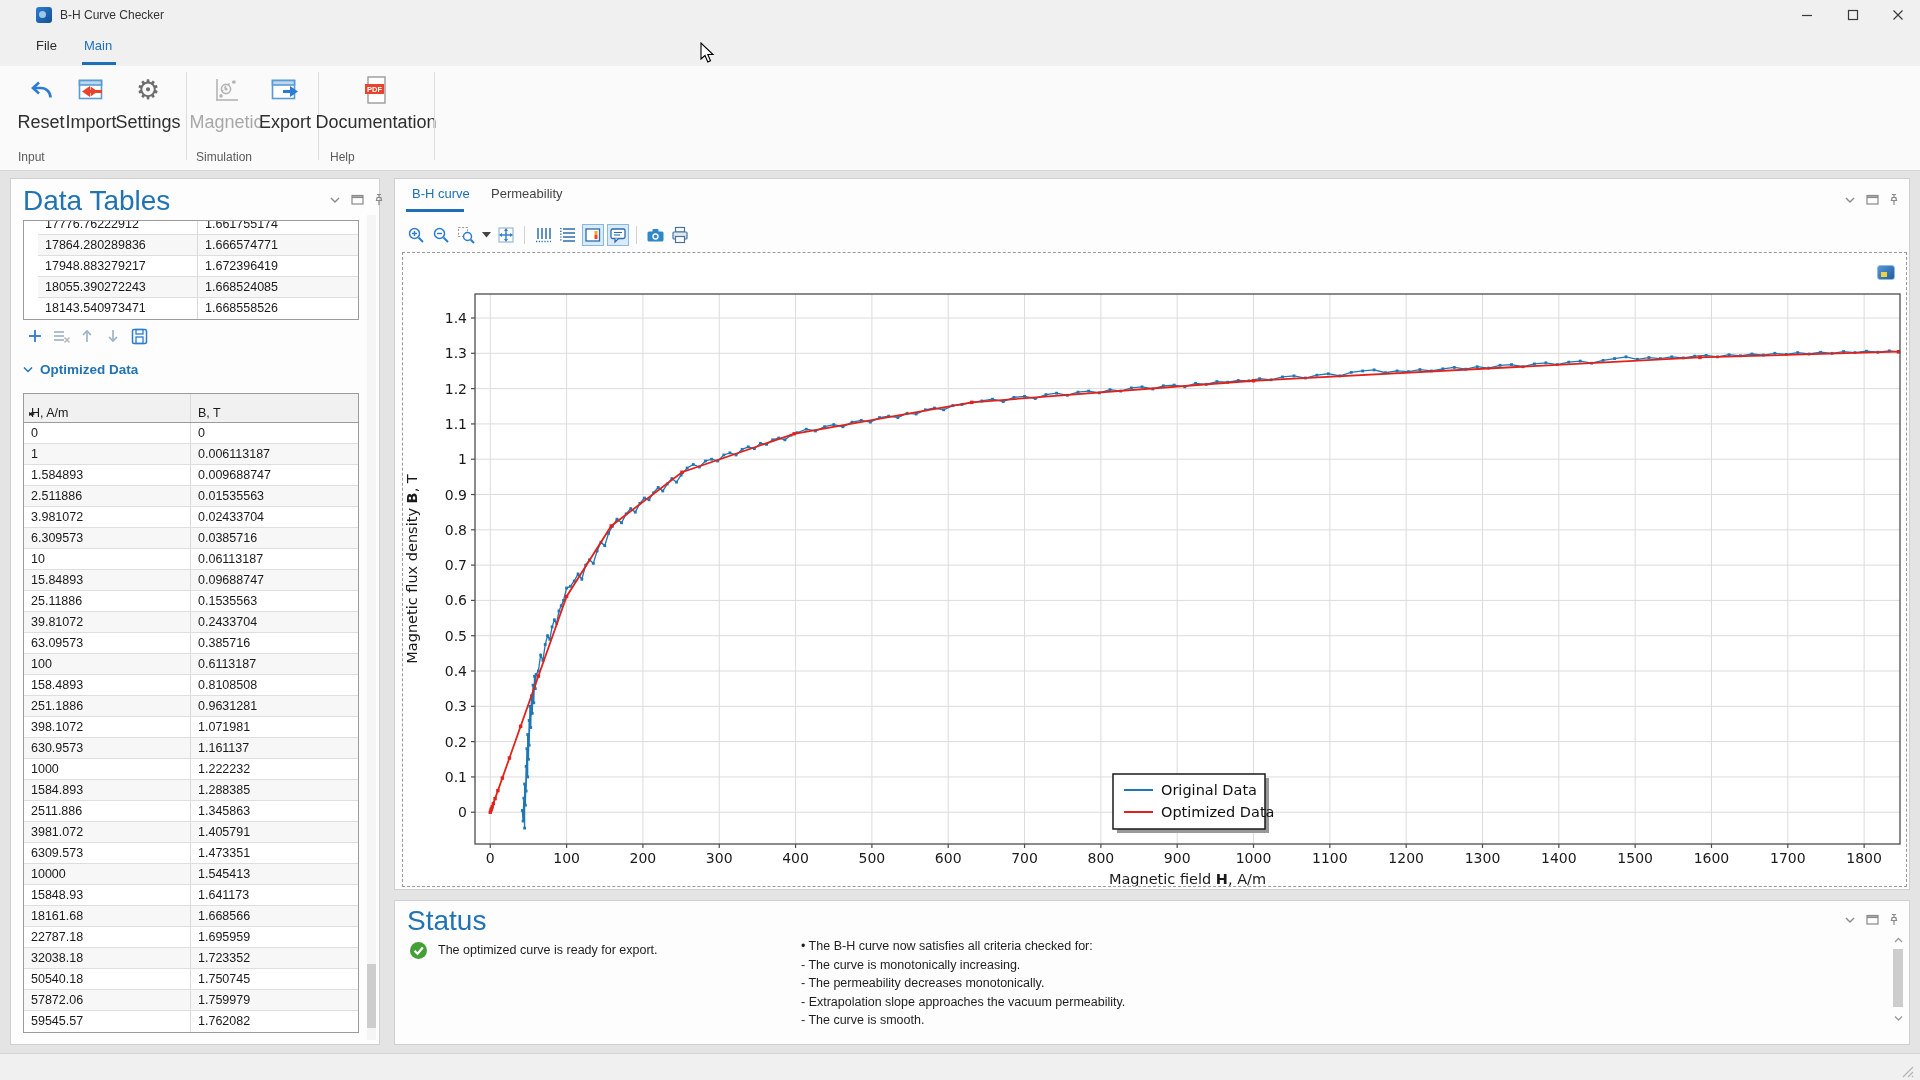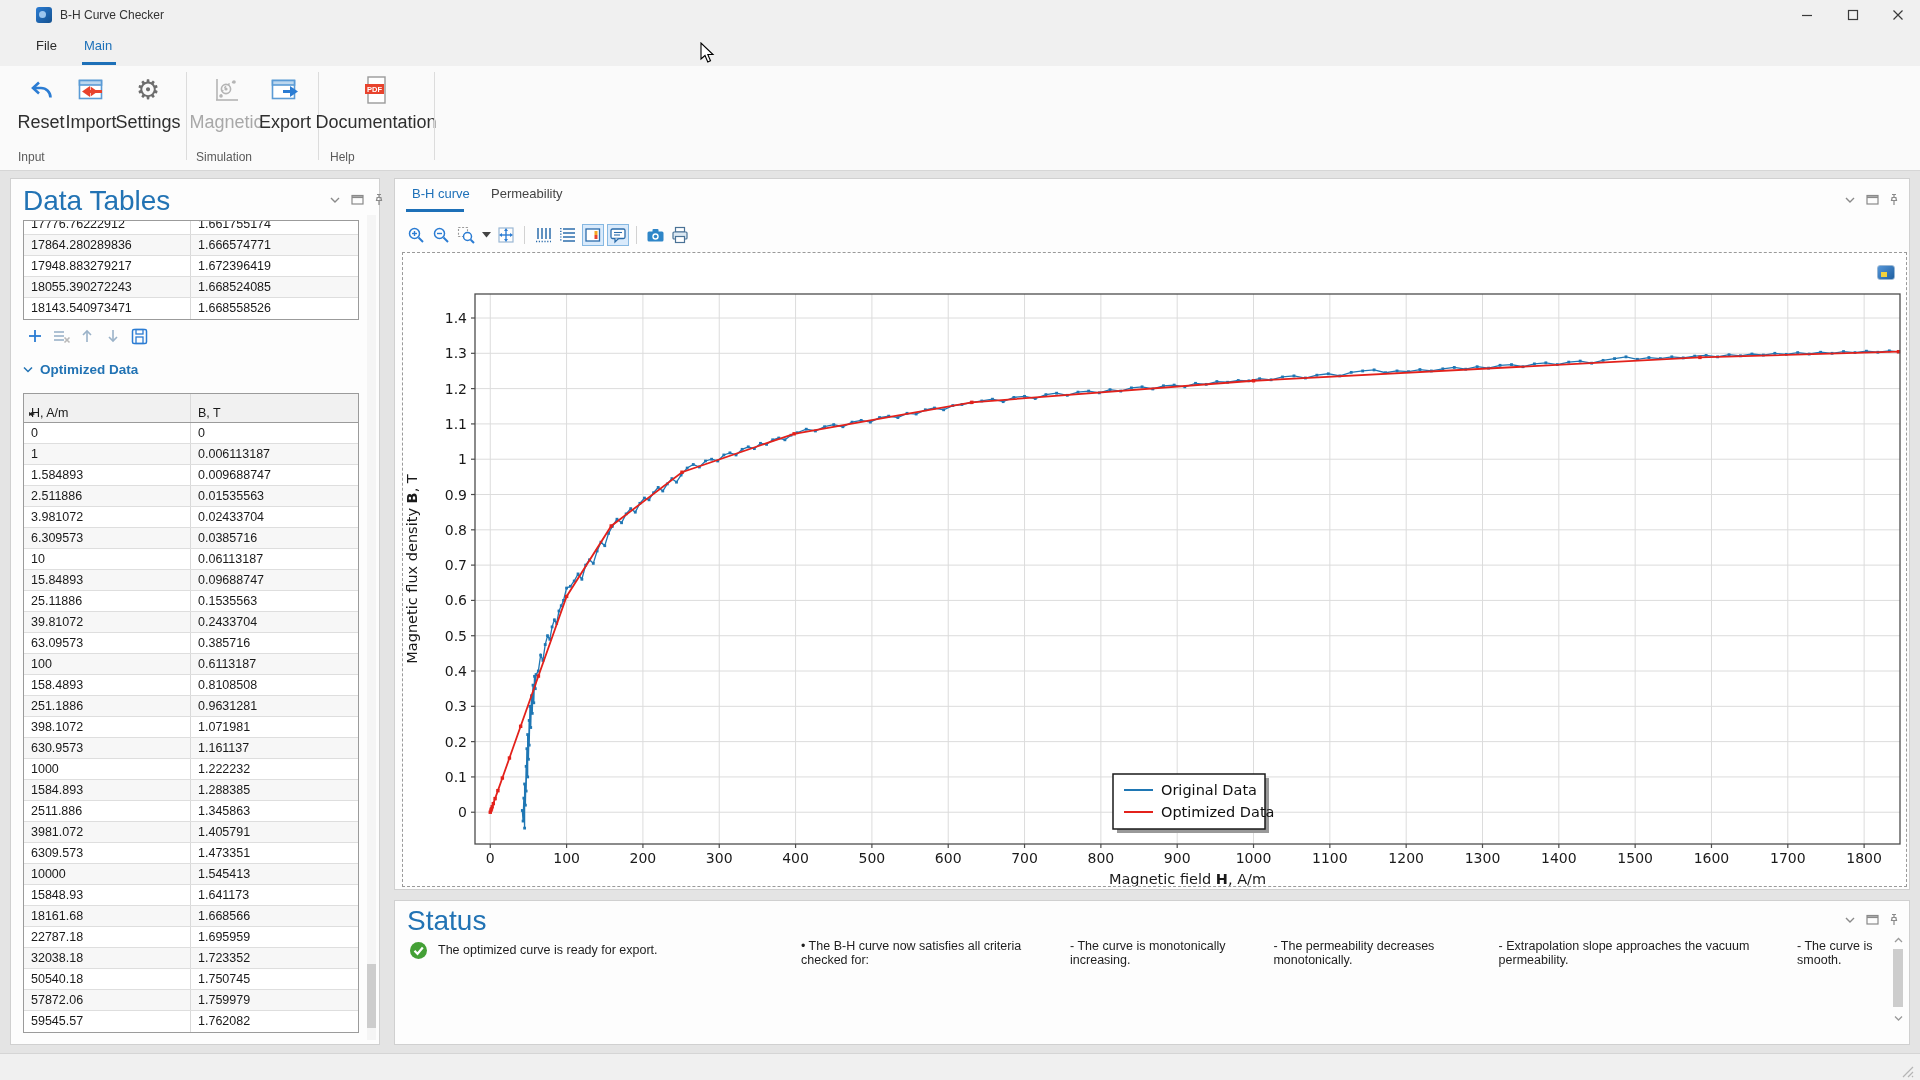--- a/index.html
+++ b/index.html
@@ -177,21 +177,21 @@
     <svg width="13" height="11">
         <rect x="1" y="1.5" width="11" height="8.5" fill="none" stroke="#8a8a8a" stroke-width="1.2"></rect>
         <line x1="1" y1="3.2" x2="12" y2="3.2" stroke="#8a8a8a" stroke-width="1.8"></line>
       </svg>
     <svg width="10" height="13">
         <path d="M3 1.5 h4 M5 1.5 v3 M2.5 4.5 h5 M3.2 4.5 l-0.7 3 h5 l-0.7 -3 M5 7.5 v4.5" stroke="#8a8a8a" stroke-width="1.2" fill="none"></path>
       </svg>
   </div>
 
   <div class="abs" style="left:12px;top:41px;width:336px;height:100px;overflow:hidden;border:1px solid #9b9b9b;background:#fff;">
-    <div id="input-table-body" style="transform:translateY(-7px);">
+    <div id="input-table-body" style="transform:translateY(-7px);margin-left:14px;">
         <div class="trow">
           <div class="tcell">17776.76222912</div>
           <div class="tcell">1.661755174</div>
         </div>
         <div class="trow">
           <div class="tcell">17864.280289836</div>
           <div class="tcell">1.666574771</div>
         </div>
         <div class="trow">
           <div class="tcell">17948.883279217</div>
@@ -828,21 +828,21 @@
         <path d="M3 1.5 h4 M5 1.5 v3 M2.5 4.5 h5 M3.2 4.5 l-0.7 3 h5 l-0.7 -3 M5 7.5 v4.5" stroke="#8a8a8a" stroke-width="1.2" fill="none"></path>
       </svg>
   </div>
   <div class="abs" style="left:14px;top:40px;">
     <svg width="19" height="19">
         <circle cx="9.5" cy="9.5" r="8.5" fill="#44a036"></circle>
         <polyline points="5.5,9.8 8.5,12.8 13.8,6.5" fill="none" stroke="#fff" stroke-width="2.2"></polyline>
       </svg>
   </div>
   <div class="status-line abs" style="left:43px;top:42px;">The optimized curve is ready for export.</div>
-  <div class="abs" style="left:406px;top:38px;display:flex;flex-direction:row;gap:4.5px;" id="status-bullets">
+  <div class="abs" style="left:406px;top:38px;display:flex;flex-direction:column;gap:4.5px;" id="status-bullets">
       <div class="status-line">• The B-H curve now satisfies all criteria checked for:</div>
       <div class="status-line">- The curve is monotonically increasing.</div>
       <div class="status-line">- The permeability decreases monotonically.</div>
       <div class="status-line">- Extrapolation slope approaches the vacuum permeability.</div>
       <div class="status-line">- The curve is smooth.</div>
     </div>
 
   <div class="abs" style="left:1498px;top:36px;width:11px;height:96px;">
     <svg class="abs" style="left:1px;top:0;" width="9" height="7">
         <polyline points="1,5 4.5,1.5 8,5" fill="none" stroke="#9a9a9a" stroke-width="1.3"></polyline>

